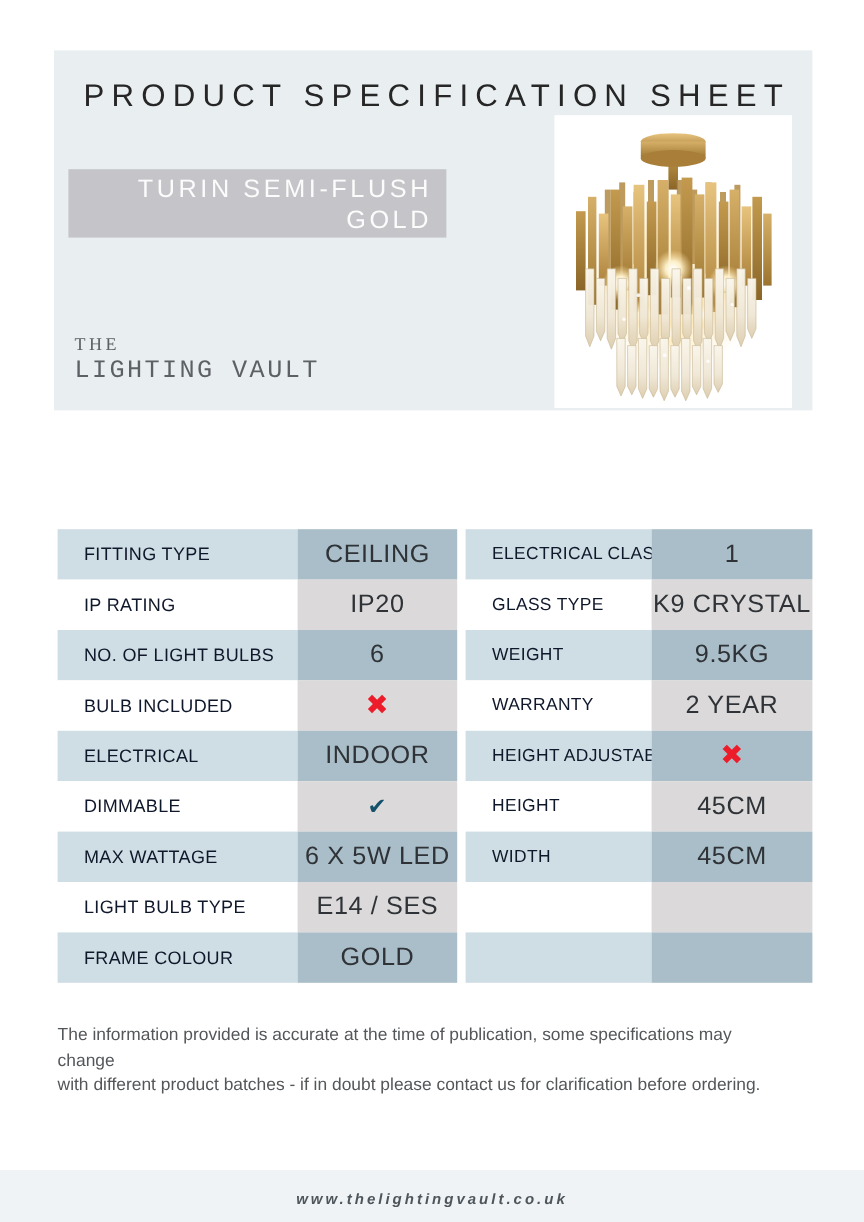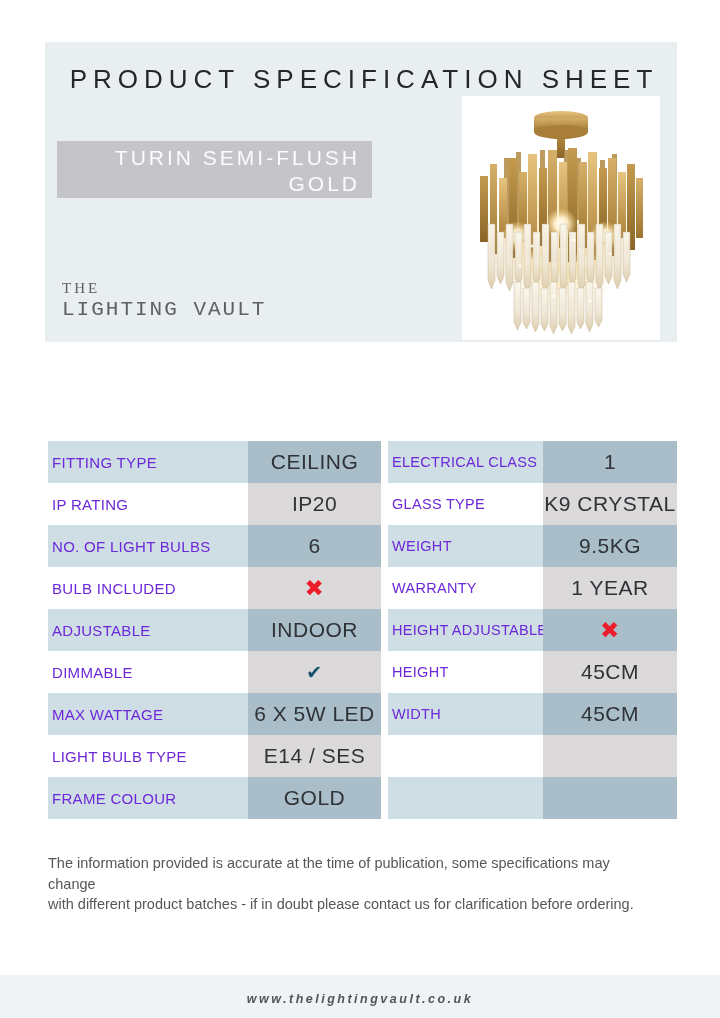--- a/index.html
+++ b/index.html
@@ -31,22 +31,22 @@
   .logo .name { font-size:21px; letter-spacing:2px; margin-top:1px;font-family:Liberation Mono, monospace; }
   .product-image {
     position:absolute; left:417px; top:54px; width:198px; height:244px;
     background:#ffffff; overflow:hidden;
   }
   
   .tables { position:absolute; left:48px; top:437px; display:flex; gap:7px; }
   .spec-table { display:flex; flex-direction:column; }
   .spec-row { display:flex; height:42px; }
   .spec-label {
-    display:flex; align-items:center; padding-left:4px;
-    font-size:15px; color:#6d28d9; letter-spacing:0.3px; white-space:nowrap;
+    display:flex; align-items:center; padding-left:22px;
+    font-size:15px; color:#0f172a; letter-spacing:0.3px; white-space:nowrap;
   }
   .spec-value {
     display:flex; align-items:center; justify-content:center;
     font-size:21px; color:#2f3337; letter-spacing:0.5px; white-space:nowrap;
   }
   .t-left  .spec-label { width:200px; }
   .t-left  .spec-value { width:133px; }
   .t-right .spec-label { width:155px; font-size:14.5px; }
   .t-right .spec-value { width:134px; }
   .spec-row.odd  .spec-label { background:var(--row-label-blue,#cfdee4); }
@@ -225,21 +225,21 @@
           <div class="spec-label">NO. OF LIGHT BULBS</div>
           <div class="spec-value">6</div>
         </div>
         <div class="spec-row even">
           <div class="spec-label">BULB INCLUDED</div>
           <div class="spec-value">
             <span class="glyph cross">✖</span>
           </div>
         </div>
         <div class="spec-row odd">
-          <div class="spec-label">ADJUSTABLE</div>
+          <div class="spec-label">ELECTRICAL</div>
           <div class="spec-value">INDOOR</div>
         </div>
         <div class="spec-row even">
           <div class="spec-label">DIMMABLE</div>
           <div class="spec-value">
             <span class="glyph check">✔</span>
           </div>
         </div>
         <div class="spec-row odd">
           <div class="spec-label">MAX WATTAGE</div>
@@ -262,21 +262,21 @@
         <div class="spec-row even">
           <div class="spec-label">GLASS TYPE</div>
           <div class="spec-value">K9 CRYSTAL</div>
         </div>
         <div class="spec-row odd">
           <div class="spec-label">WEIGHT</div>
           <div class="spec-value">9.5KG</div>
         </div>
         <div class="spec-row even">
           <div class="spec-label">WARRANTY</div>
-          <div class="spec-value">1 YEAR</div>
+          <div class="spec-value">2 YEAR</div>
         </div>
         <div class="spec-row odd">
           <div class="spec-label">HEIGHT ADJUSTABLE</div>
           <div class="spec-value">
             <span class="glyph cross">✖</span>
           </div>
         </div>
         <div class="spec-row even">
           <div class="spec-label">HEIGHT</div>
           <div class="spec-value">45CM</div>

